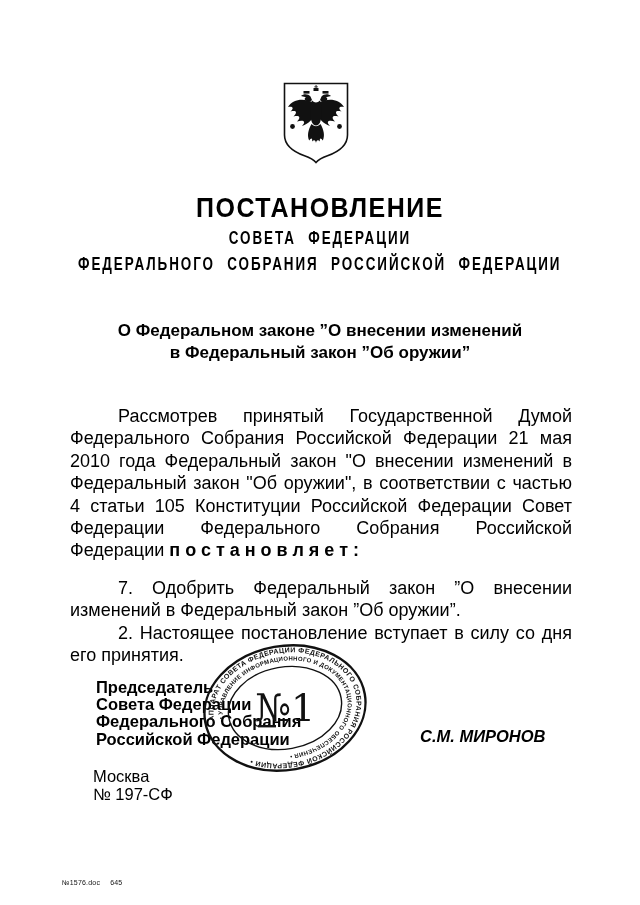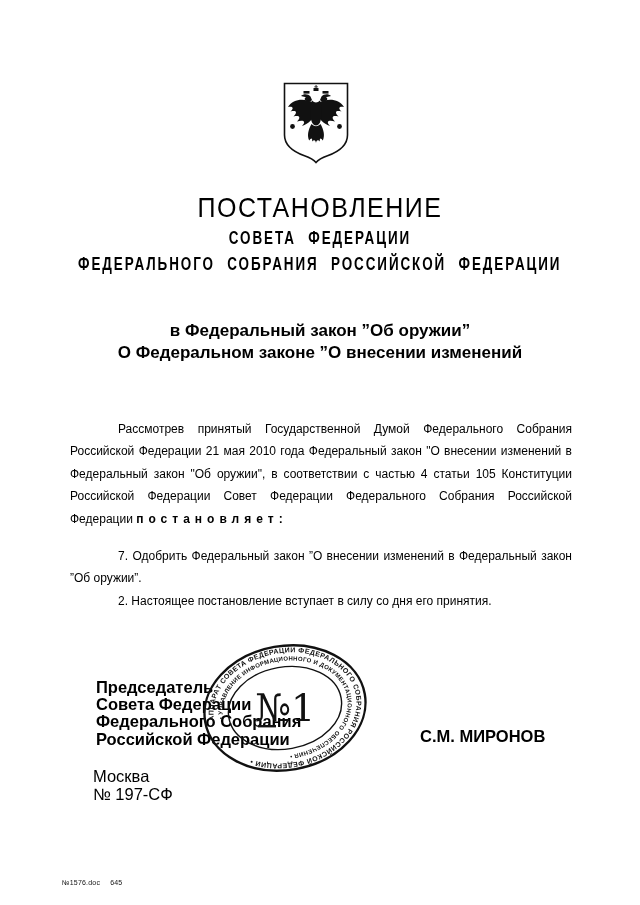--- a/index.html
+++ b/index.html
@@ -10,53 +10,53 @@
     background:#ffffff;
     color:#000;
     font-family:"Liberation Sans",sans-serif;
     overflow:hidden;
   }
   
   .emblem{position:absolute;left:283px;top:82px;width:66px;height:82px;}
   
   .doc-type{
     position:absolute;top:191px;left:0;width:640px;
-    text-align:center;font-weight:normal;font-size:25px;letter-spacing:1.5px;
+    text-align:center;font-weight:bold;font-size:25px;letter-spacing:1.5px;
   }
   .doc-type span{display:inline-block;transform:scale(1,1.12);transform-origin:center top;}
   .org-line{
     position:absolute;left:0;width:640px;text-align:center;
     font-weight:bold;font-size:14px;letter-spacing:2px;word-spacing:7px;
   }
   .org-line span{display:inline-block;transform:scale(0.96,1.35);transform-origin:center top;}
   .org-line.l1{top:226px;}
   .org-line.l2{top:252px;}
   
   .doc-title{
     position:absolute;top:320px;left:0;width:640px;text-align:center;
     font-weight:bold;font-size:17px;line-height:22px;
   }
   
   .body-text{
     position:absolute;left:70px;top:405px;width:502px;
-    font-size:12px;line-height:22.4px;margin-top:13px;
+    font-size:18px;line-height:22.4px;
   }
   .para{
     margin:0;text-align:justify;text-indent:48px;
   }
   .para.item1{margin-top:15px;}
   .spaced{font-weight:bold;letter-spacing:5px;}
   
   .sign-block{
     position:absolute;left:70px;top:679px;
     font-weight:bold;font-size:16.5px;line-height:17.2px;white-space:nowrap;margin-left:26px;
   }
   .signatory{
     position:absolute;left:420px;top:727px;
-    font-weight:bold;font-size:16.5px;white-space:nowrap;
+    font-weight:bold;font-size:16.5px;white-space:nowrap;font-style:italic;
   }
   
   .stamp{position:absolute;left:198px;top:641px;width:174px;height:134px;}
   
   .place-block{
     position:absolute;left:70px;top:767px;
     font-size:16.5px;line-height:18.2px;margin-left:23px;
   }
   
   .footer-note{
@@ -94,22 +94,22 @@
       <circle cx="9.5" cy="44.5" r="2.4"></circle>
       <circle cx="56.5" cy="44.5" r="2.4"></circle>
     </g>
   </svg>
 
   <div class="doc-type"><span>ПОСТАНОВЛЕНИЕ</span></div>
   <div class="org-line l1"><span>СОВЕТА ФЕДЕРАЦИИ</span></div>
   <div class="org-line l2"><span>ФЕДЕРАЛЬНОГО СОБРАНИЯ РОССИЙСКОЙ ФЕДЕРАЦИИ</span></div>
 
   <div class="doc-title">
+    <div>О Федеральном законе ”О внесении изменений</div>
     <div>в Федеральный закон ”Об оружии”</div>
-    <div>О Федеральном законе ”О внесении изменений</div>
   </div>
 
   <div class="body-text">
     <p class="para"><span>Рассмотрев принятый Государственной Думой Федерального Собрания Российской Федерации 21 мая 2010 года Федеральный закон "О внесении изменений в Федеральный закон "Об оружии", в соответствии с частью 4 статьи 105 Конституции Российской Федерации Совет Федерации Федерального Собрания Российской Федерации </span><span class="spaced">постановляет:</span></p>
     <p class="para item1">7. Одобрить Федеральный закон ”О внесении изменений в Федеральный закон ”Об оружии”.</p>
     <p class="para">2. Настоящее постановление вступает в силу со дня его принятия.</p>
   </div>
 
   <div class="sign-block">
     <div>Председатель</div>

